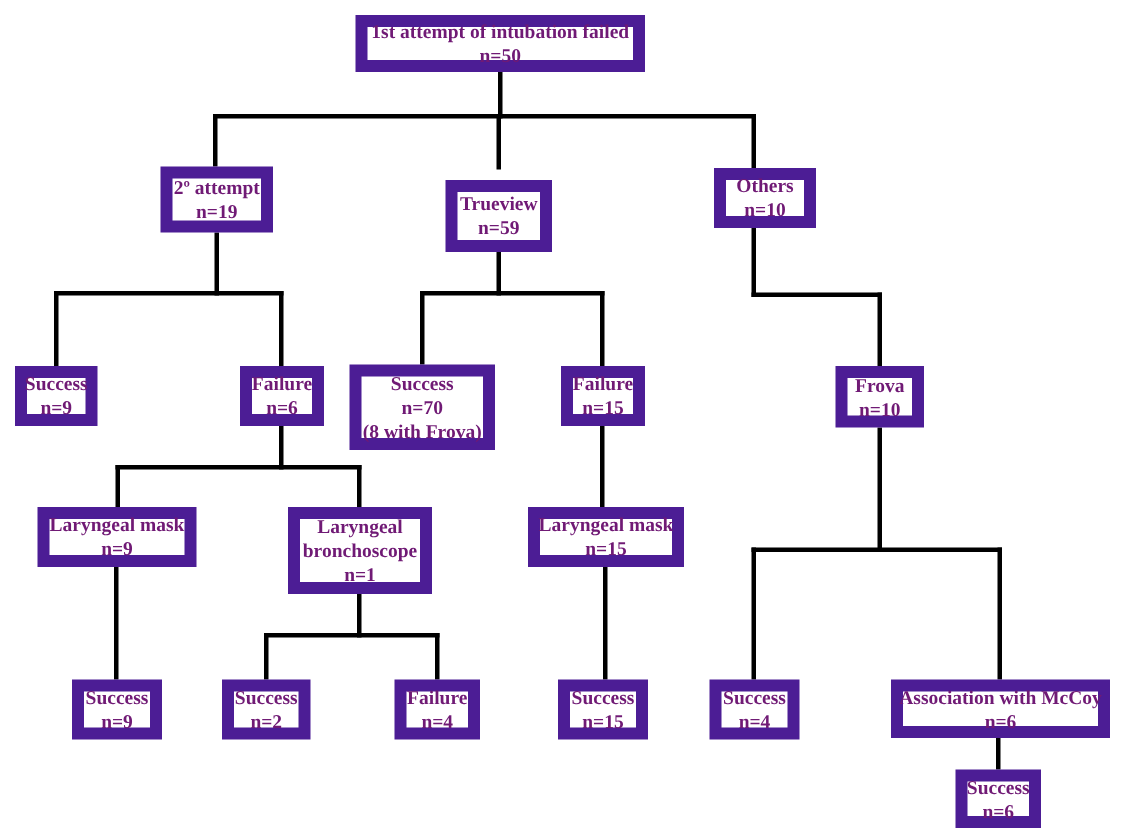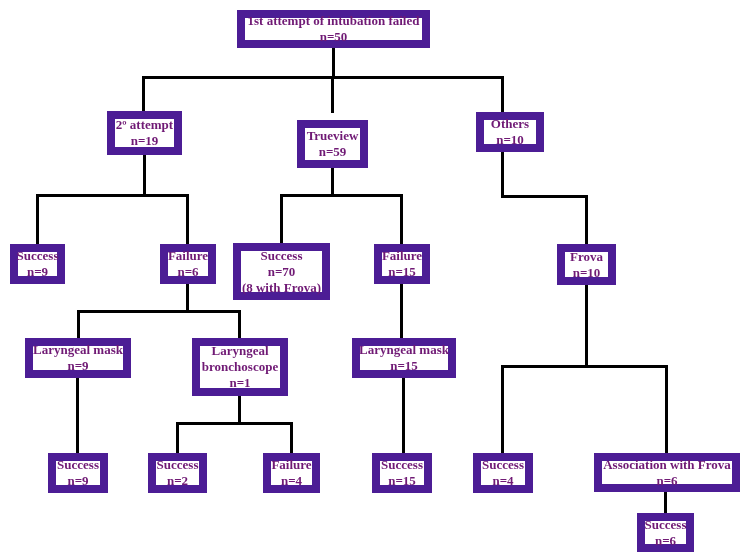--- a/index.html
+++ b/index.html
@@ -161,21 +161,21 @@
     <span>Success</span>
     <span>n=15</span>
   </div>
 
   <div class="node" style="left:473px;top:453px;width:60px;height:40px">
     <span>Success</span>
     <span>n=4</span>
   </div>
 
   <div class="node" style="left:594px;top:453px;width:146px;height:39px">
-    <span>Association with Frova</span>
+    <span>Association with McCoy</span>
     <span>n=6</span>
   </div>
 
   <div class="node" style="left:637px;top:513px;width:57px;height:39px">
     <span>Success</span>
     <span>n=6</span>
   </div>
 
 </div>
 

